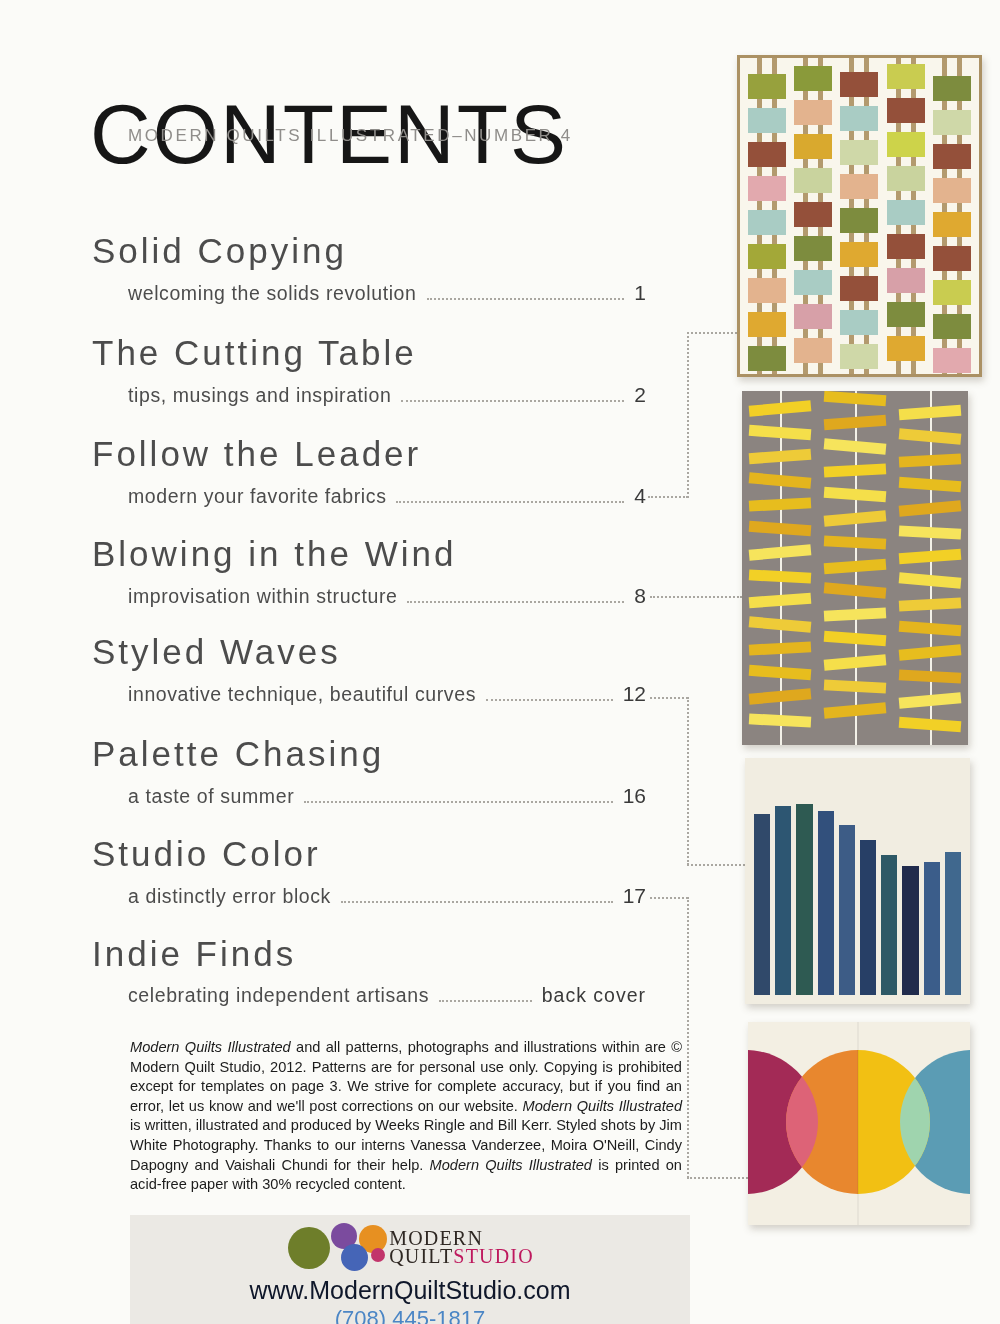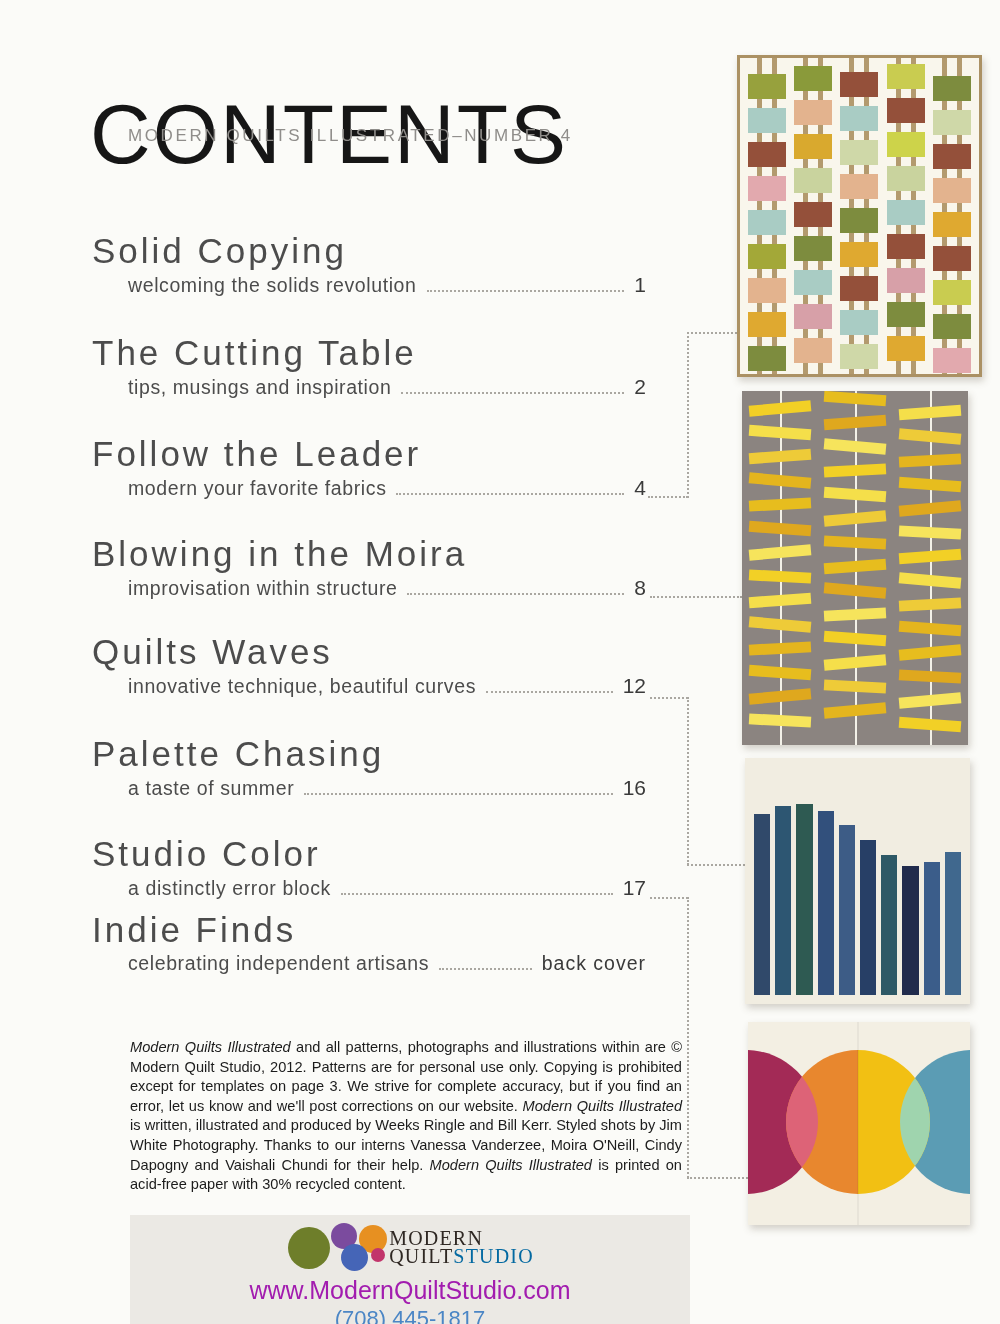--- a/index.html
+++ b/index.html
@@ -24,25 +24,25 @@
 
   
   .entry{position:absolute;left:92px;width:558px;}
   .entry:nth-of-type(1){top:231px}
   .entry:nth-of-type(2){top:333px}
   .entry:nth-of-type(3){top:434px}
   .entry:nth-of-type(4){top:534px}
   .entry:nth-of-type(5){top:632px}
   .entry:nth-of-type(6){top:734px}
   .entry:nth-of-type(7){top:834px}
-  .entry:nth-of-type(8){top:910px}
+  .entry:nth-of-type(8){top:934px}
   .entry-title{
     font-size:35px;font-weight:300;letter-spacing:3px;color:#4c4c4c;line-height:40px;
   }
-  .entry-row{display:flex;align-items:baseline;margin-top:2px;padding-left:36px;}
+  .entry-row{display:flex;align-items:baseline;margin-top:10px;padding-left:36px;}
   .entry-sub{font-size:19.5px;letter-spacing:0.6px;color:#4c4c4c;font-weight:300;white-space:nowrap;}
   .leader{flex:1;border-bottom:2px dotted #aaa7a1;margin:0 10px 5px 10px;min-width:24px;}
   .entry-page{font-size:21px;color:#3a3a3a;white-space:nowrap;padding-right:4px;}
   .entry:nth-of-type(8) .entry-page{font-size:19.5px;letter-spacing:1px;}
 
   
   .conn{position:absolute;border-color:#aaa7a1;}
   .conn.h{border-top:2px dotted #aaa7a1;height:0;}
   .conn.v{border-left:2px dotted #aaa7a1;width:0;}
   #c1a{left:648px;top:496px;width:40px;}
@@ -96,21 +96,21 @@
   .logo-row{display:flex;justify-content:center;align-items:center;padding-top:8px;}
   .logo-dots{position:relative;width:101px;height:48px;flex:none;}
   .logo-dots .dot{position:absolute;border-radius:50%;}
   .dot0{left:2px;top:4px;width:42px;height:42px;}
   .dot1{left:45px;top:0px;width:26px;height:26px;}
   .dot2{left:73px;top:2px;width:28px;height:28px;}
   .dot3{left:55px;top:21px;width:27px;height:27px;}
   .dot4{left:85px;top:25px;width:14px;height:14px;}
   .wordmark{font-family:"Liberation Serif",serif;color:#2f2823;margin-left:2px;}
   .wm-line{font-size:20px;letter-spacing:1.2px;line-height:18px;}
-  .wm-blue{color:#0369a1;}
+  .wm-blue{color:#be185d;}
   .site{text-align:center;font-size:25px;margin-top:5px;font-weight:300;}
   .phone{text-align:center;font-size:22px;margin-top:1px;font-weight:300;}
 </style>
 </head>
 <body>
 
 <div class="page">
 
   <h1 class="hd-title">CONTENTS</h1>
   <div class="hd-sub">MODERN QUILTS ILLUSTRATED–NUMBER 4</div>
@@ -134,29 +134,29 @@
       </div>
       <div class="entry">
         <div class="entry-title">Follow the Leader</div>
         <div class="entry-row">
           <span class="entry-sub">modern your favorite fabrics</span>
           <div class="leader"></div>
           <span class="entry-page">4</span>
         </div>
       </div>
       <div class="entry">
-        <div class="entry-title">Blowing in the Moira</div>
+        <div class="entry-title">Blowing in the Wind</div>
         <div class="entry-row">
           <span class="entry-sub">improvisation within structure</span>
           <div class="leader"></div>
           <span class="entry-page">8</span>
         </div>
       </div>
       <div class="entry">
-        <div class="entry-title">Quilts Waves</div>
+        <div class="entry-title">Styled Waves</div>
         <div class="entry-row">
           <span class="entry-sub">innovative technique, beautiful curves</span>
           <div class="leader"></div>
           <span class="entry-page">12</span>
         </div>
       </div>
       <div class="entry">
         <div class="entry-title">Palette Chasing</div>
         <div class="entry-row">
           <span class="entry-sub">a taste of summer</span>
@@ -352,17 +352,17 @@
           <div class="dot dot1" style="background: rgb(123, 75, 158);"></div>
           <div class="dot dot2" style="background: rgb(231, 144, 33);"></div>
           <div class="dot dot3" style="background: rgb(69, 101, 183);"></div>
           <div class="dot dot4" style="background: rgb(194, 53, 107);"></div>
         </div>
       <div class="wordmark">
         <div class="wm-line">MODERN</div>
         <div class="wm-line"><span>QUILT</span><span class="wm-blue">STUDIO</span></div>
       </div>
     </div>
-    <div class="site" id="site" style="color: #a21caf;">www.ModernQuiltStudio.com</div>
+    <div class="site" id="site" style="color: #0f172a;">www.ModernQuiltStudio.com</div>
     <div class="phone" id="phone" style="color: rgb(75, 134, 197);">(708) 445-1817</div>
   </div>
 
 </div>
 
 </body></html>

